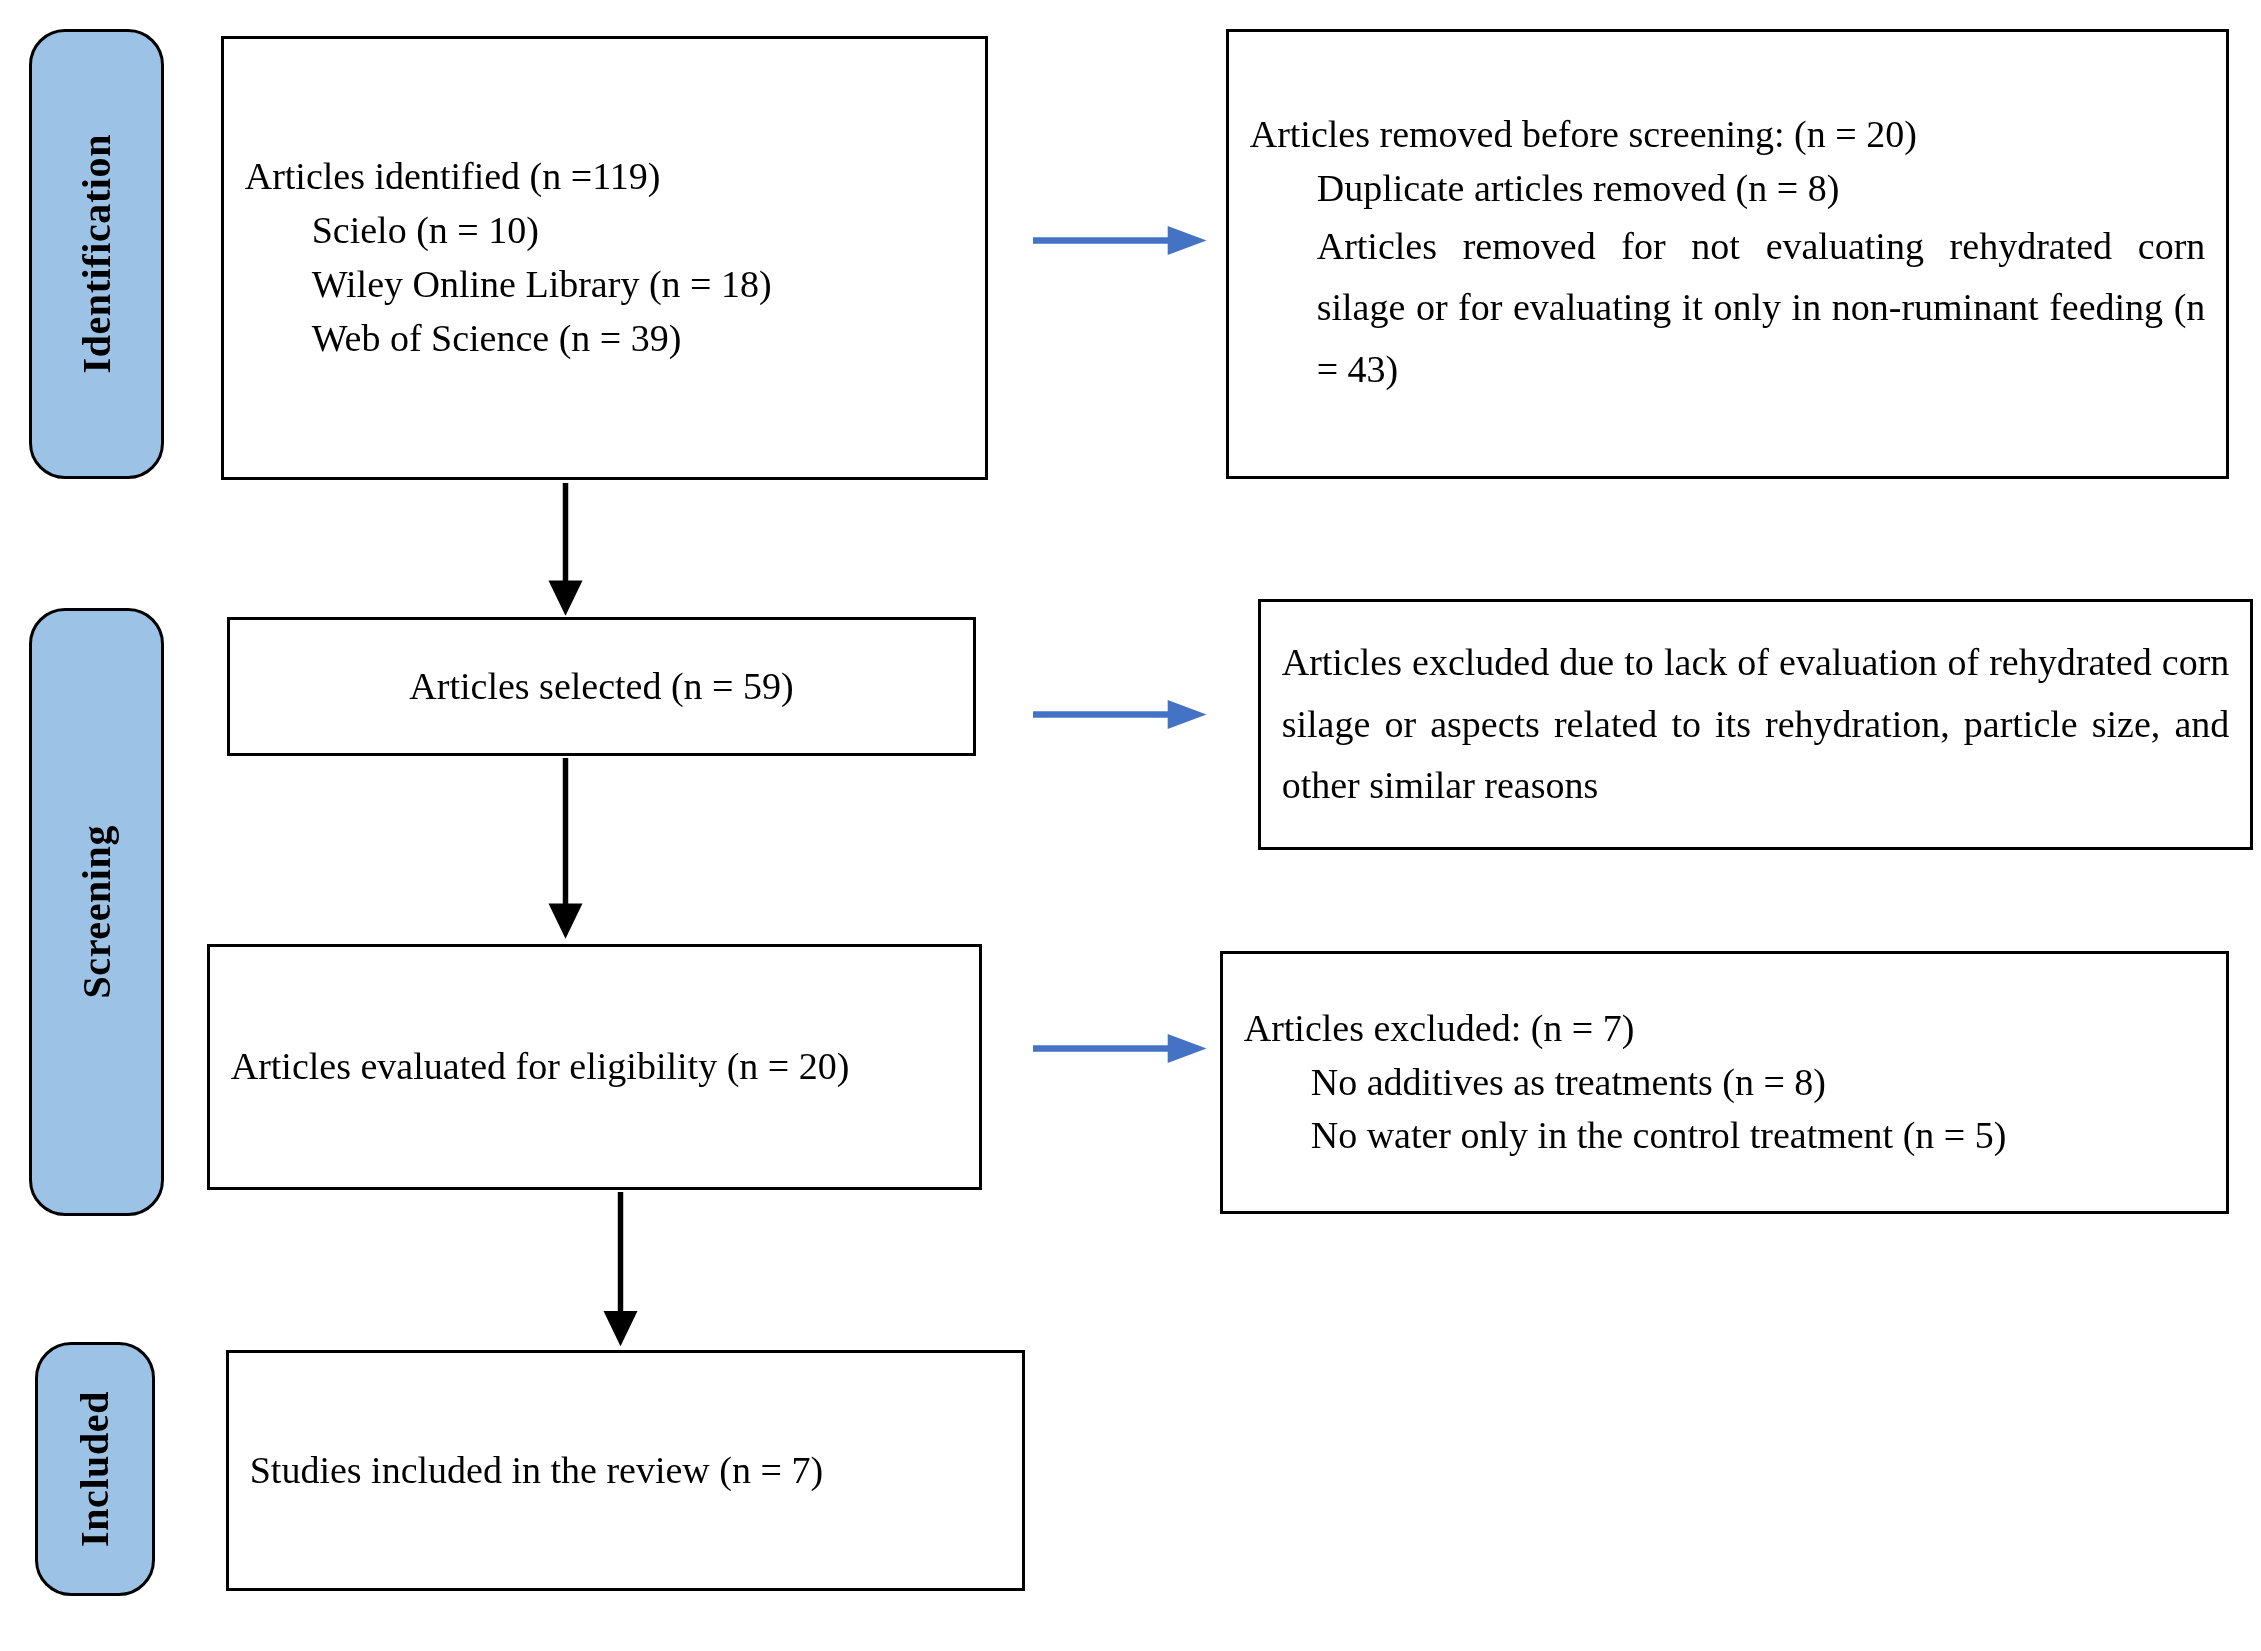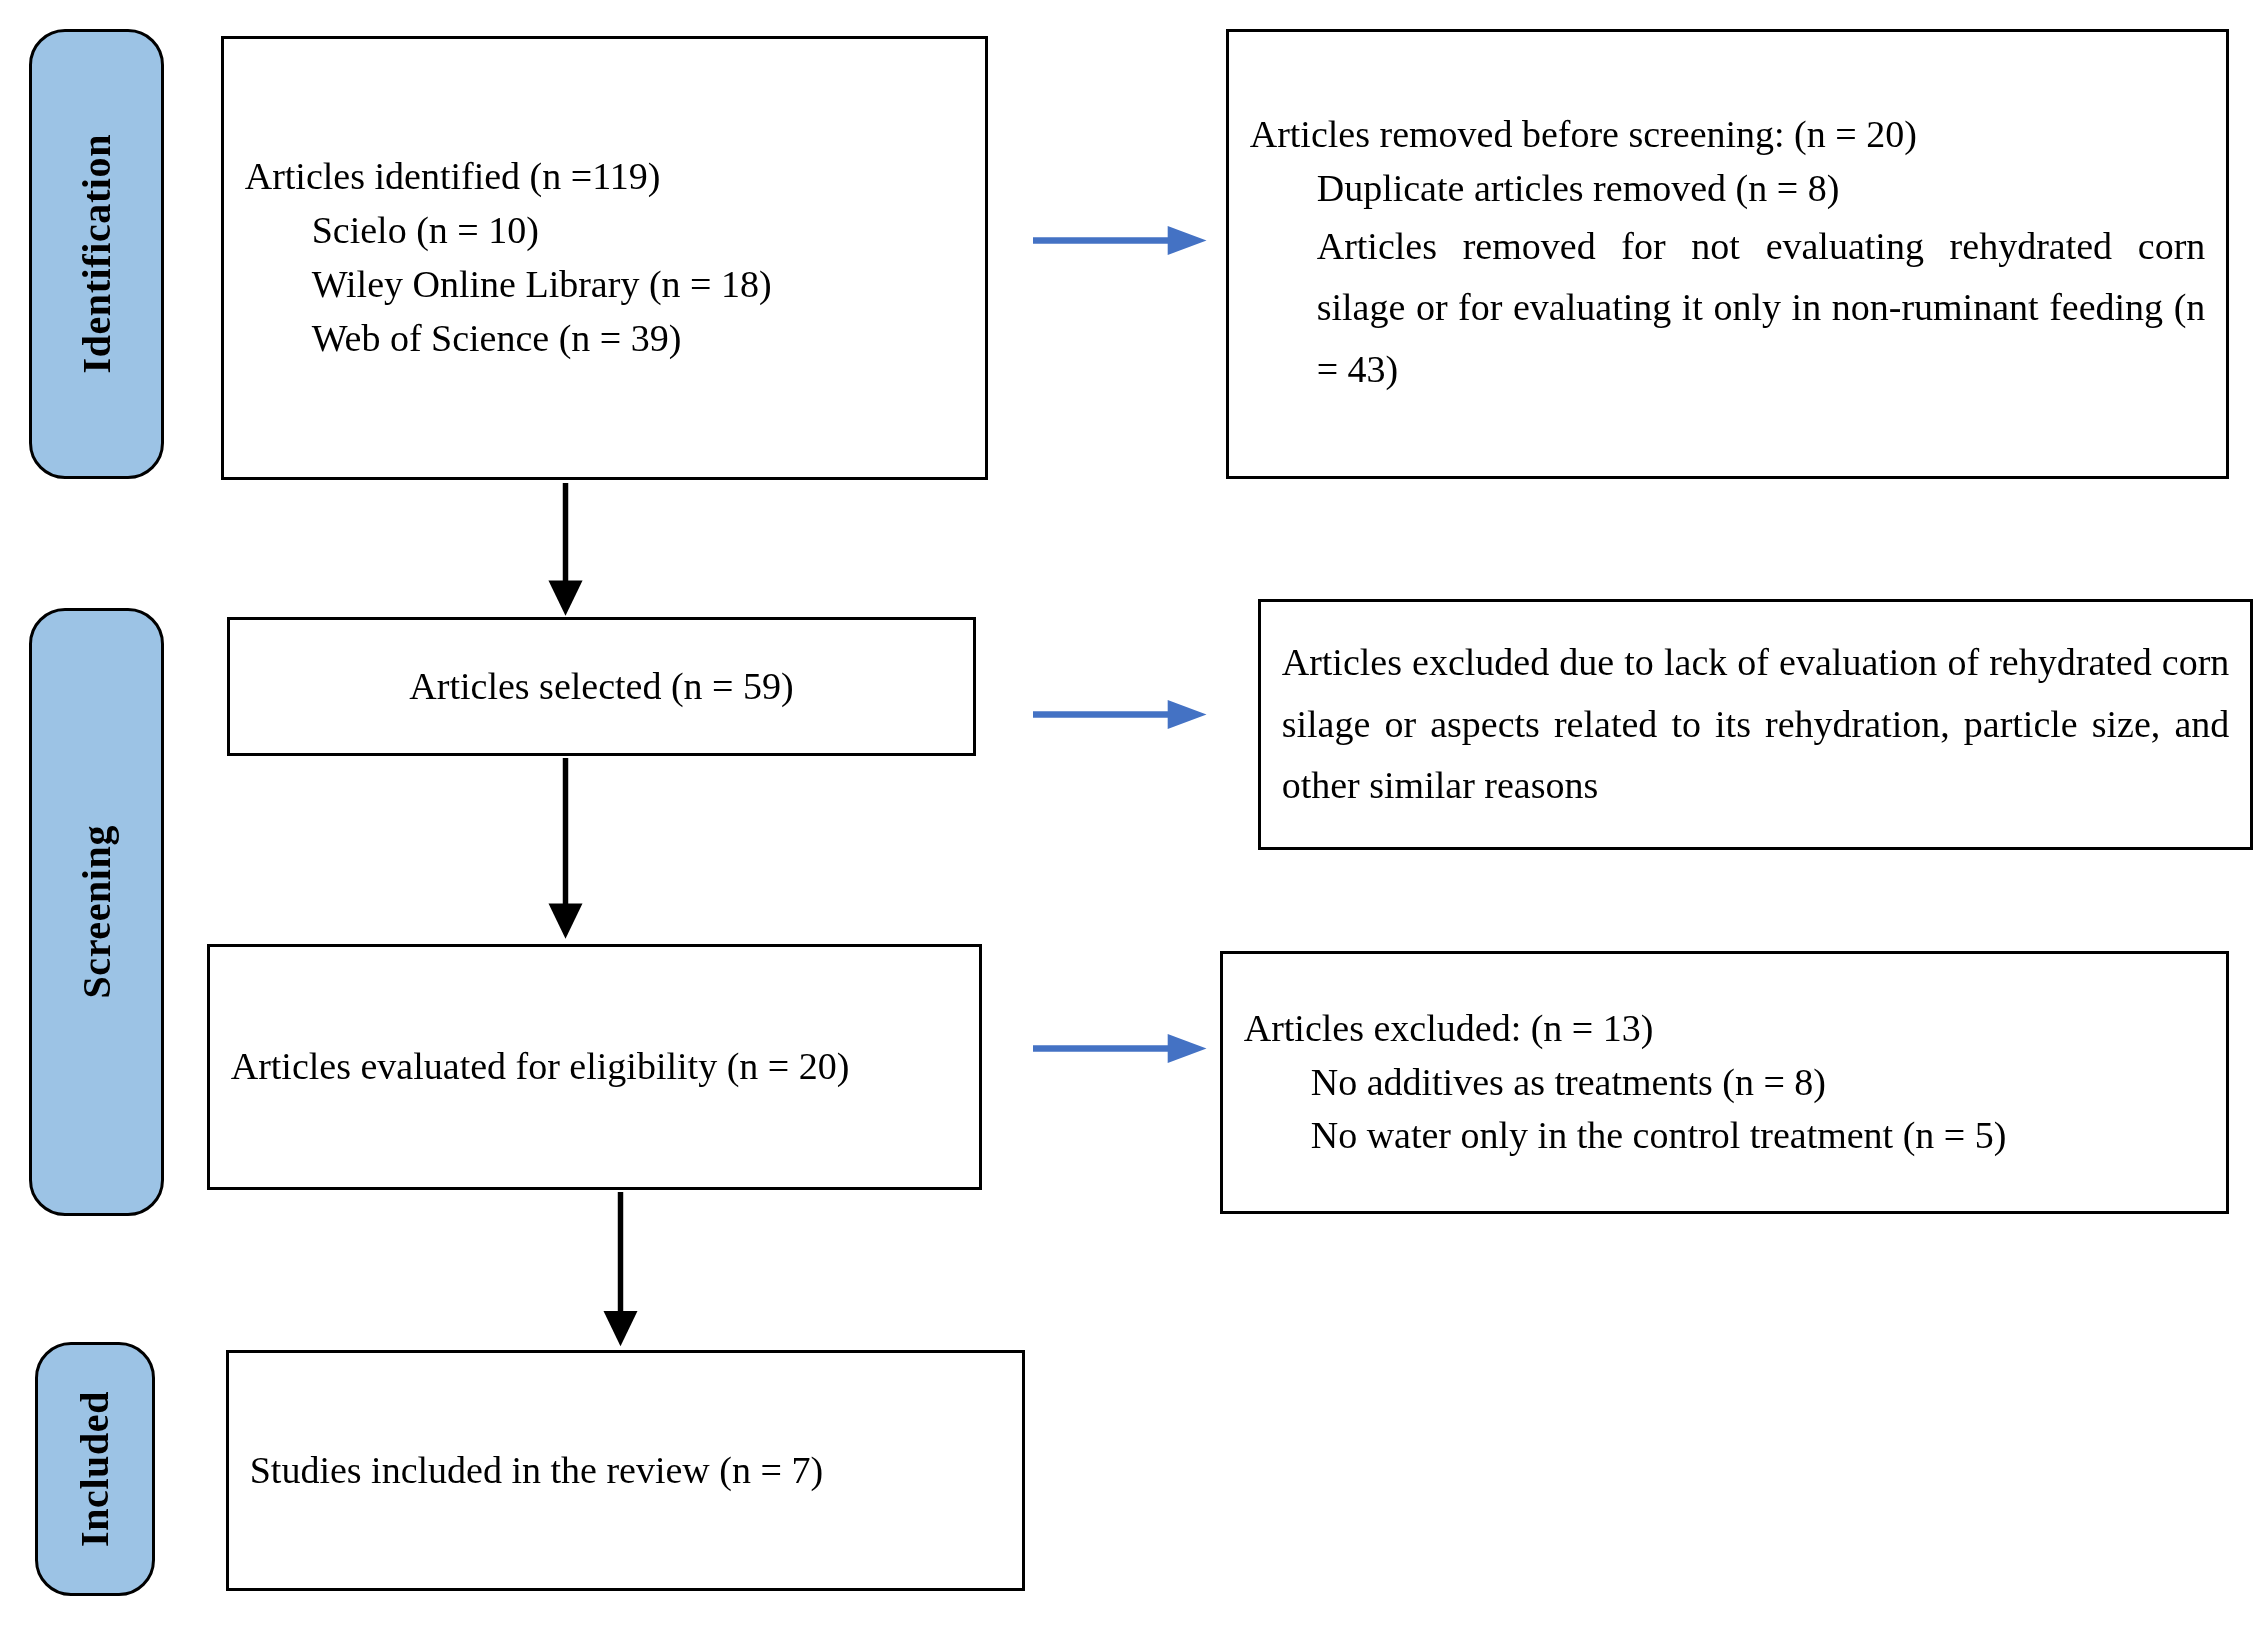--- a/index.html
+++ b/index.html
@@ -119,21 +119,21 @@
   </div>
 
   <div class="flow-box" style="left:207px; top:944px; width:775px; height:246px;">
     <div class="box-inner">
       <div class="box-line block-just" style="padding-right:6px;">Articles evaluated for eligibility (n = 20)</div>
     </div>
   </div>
 
   <div class="flow-box" style="left:1220px; top:951px; width:1009px; height:263px;">
     <div class="box-inner">
-      <div class="box-line">Articles excluded: (n = 13)</div>
+      <div class="box-line">Articles excluded: (n = 7)</div>
       <div class="box-line indent">No additives as treatments (n = 8)</div>
       <div class="box-line indent">No water only in the control treatment (n = 5)</div>
     </div>
   </div>
 
   <div class="flow-box" style="left:190px; top:1350px; width:799px; height:241px;margin-left:36px;">
     <div class="box-inner">
       <div class="box-line">Studies included in the review (n = 7)</div>
     </div>
   </div>

